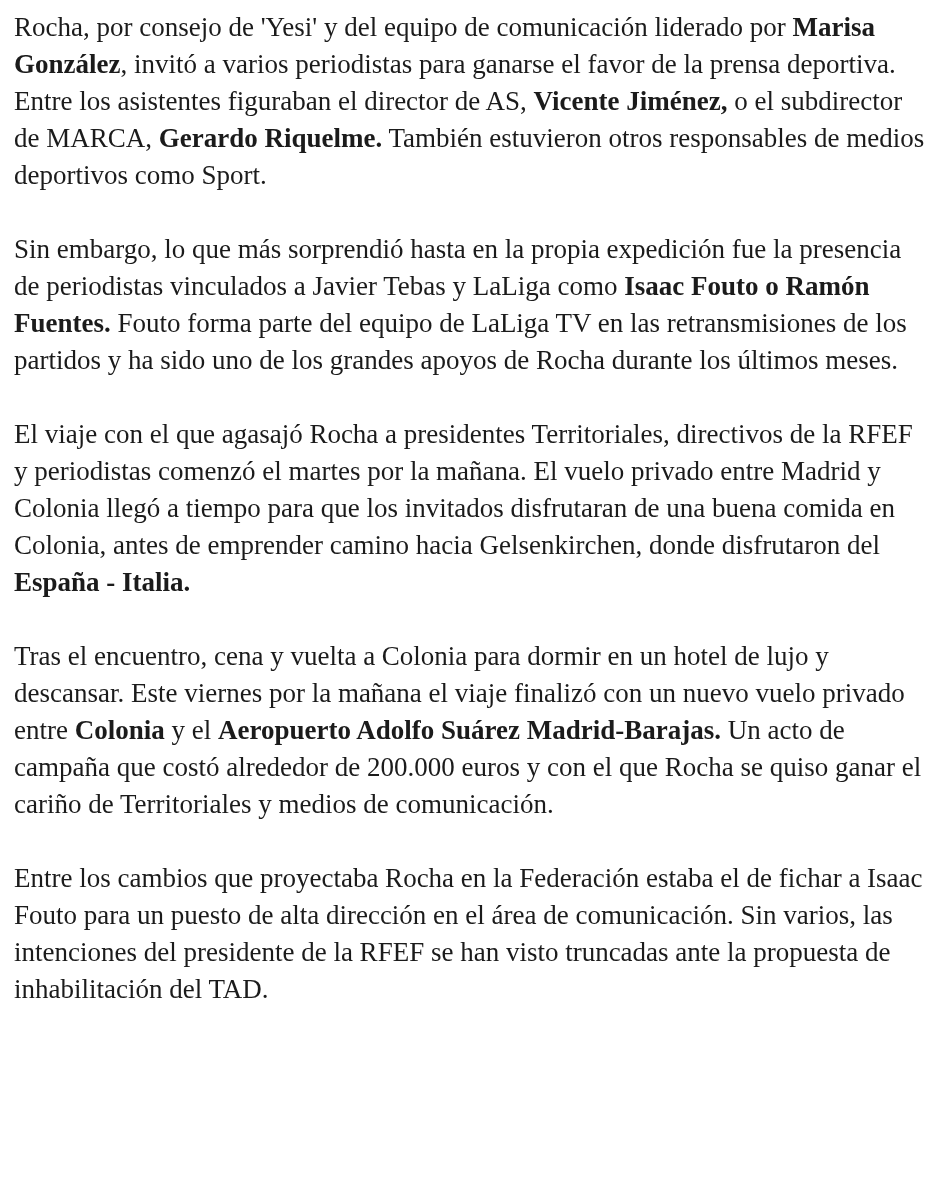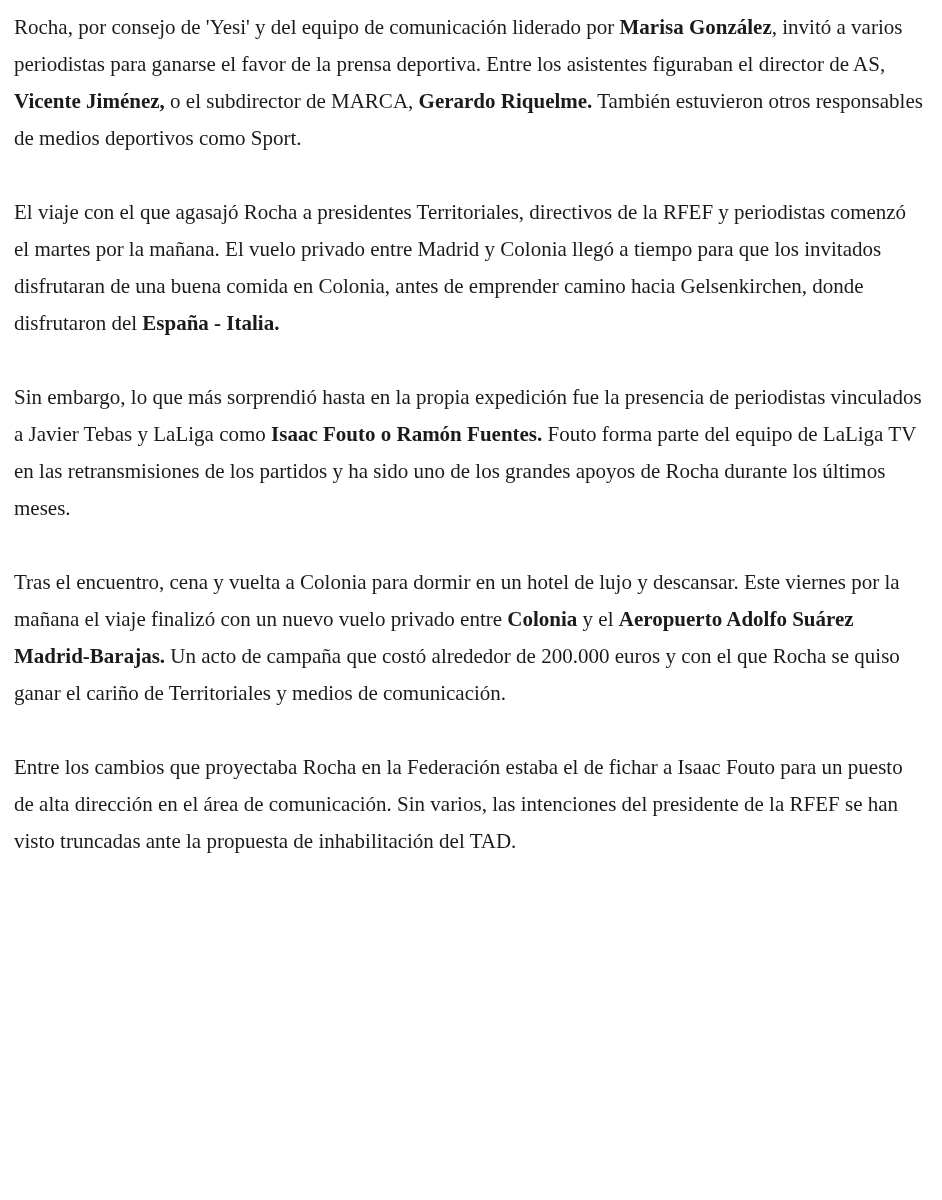--- a/index.html
+++ b/index.html
@@ -10,36 +10,36 @@
   body {
     width: 942px;
     height: 1200px;
     overflow: hidden;
   }
   .article {
     box-sizing: border-box;
     width: 942px;
     padding: 9px 16px 0 14px;
     font-family: "Liberation Serif", "DejaVu Serif", serif;
-    font-size: 21px;
+    font-size: 27px;
     line-height: 37px;
     color: #1b1b1b;
     text-align: left;
   }
   .article p {
     margin: 0 0 37px 0;
   }
   .article strong {
     font-weight: 700;
   }
 </style>
 </head>
 <body>
 
 <main class="article">
   <div id="paragraph-container">
       <p><span>Rocha, por consejo de 'Yesi' y del equipo de comunicación liderado por </span><strong>Marisa González</strong><span>, invitó a varios periodistas para ganarse el favor de la prensa deportiva. Entre los asistentes figuraban el director de AS, </span><strong>Vicente Jiménez,</strong><span> o el subdirector de MARCA, </span><strong>Gerardo Riquelme.</strong><span> También estuvieron otros responsables de medios deportivos como Sport.</span></p>
+      <p><span>Sin embargo, lo que más sorprendió hasta en la propia expedición fue la presencia de periodistas vinculados a Javier Tebas y LaLiga como </span><strong>Isaac Fouto o Ramón Fuentes.</strong><span> Fouto forma parte del equipo de LaLiga TV en las retransmisiones de los partidos y ha sido uno de los grandes apoyos de Rocha durante los últimos meses.</span></p>
       <p><span>El viaje con el que agasajó Rocha a presidentes Territoriales, directivos de la RFEF y periodistas comenzó el martes por la mañana. El vuelo privado entre Madrid y Colonia llegó a tiempo para que los invitados disfrutaran de una buena comida en Colonia, antes de emprender camino hacia Gelsenkirchen, donde disfrutaron del </span><strong>España - Italia.</strong></p>
-      <p><span>Sin embargo, lo que más sorprendió hasta en la propia expedición fue la presencia de periodistas vinculados a Javier Tebas y LaLiga como </span><strong>Isaac Fouto o Ramón Fuentes.</strong><span> Fouto forma parte del equipo de LaLiga TV en las retransmisiones de los partidos y ha sido uno de los grandes apoyos de Rocha durante los últimos meses.</span></p>
       <p><span>Tras el encuentro, cena y vuelta a Colonia para dormir en un hotel de lujo y descansar. Este viernes por la mañana el viaje finalizó con un nuevo vuelo privado entre </span><strong>Colonia</strong><span> y el </span><strong>Aeropuerto Adolfo Suárez Madrid-Barajas.</strong><span> Un acto de campaña que costó alrededor de 200.000 euros y con el que Rocha se quiso ganar el cariño de Territoriales y medios de comunicación.</span></p>
       <p><span>Entre los cambios que proyectaba Rocha en la Federación estaba el de fichar a Isaac Fouto para un puesto de alta dirección en el área de comunicación. Sin varios, las intenciones del presidente de la RFEF se han visto truncadas ante la propuesta de inhabilitación del TAD.</span></p>
     </div>
 </main>
 
 </body></html>

